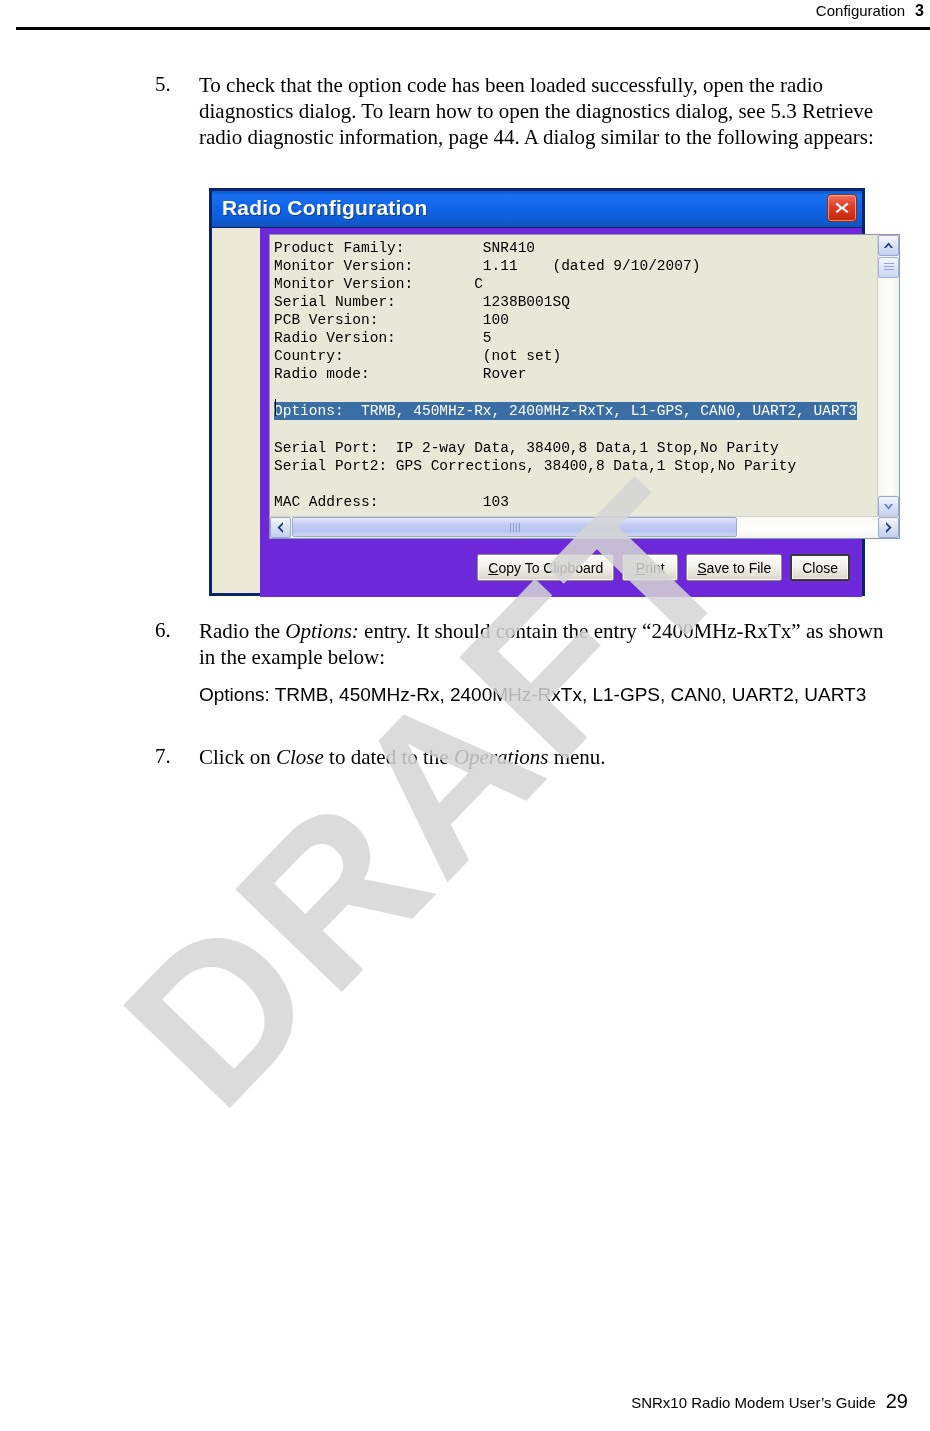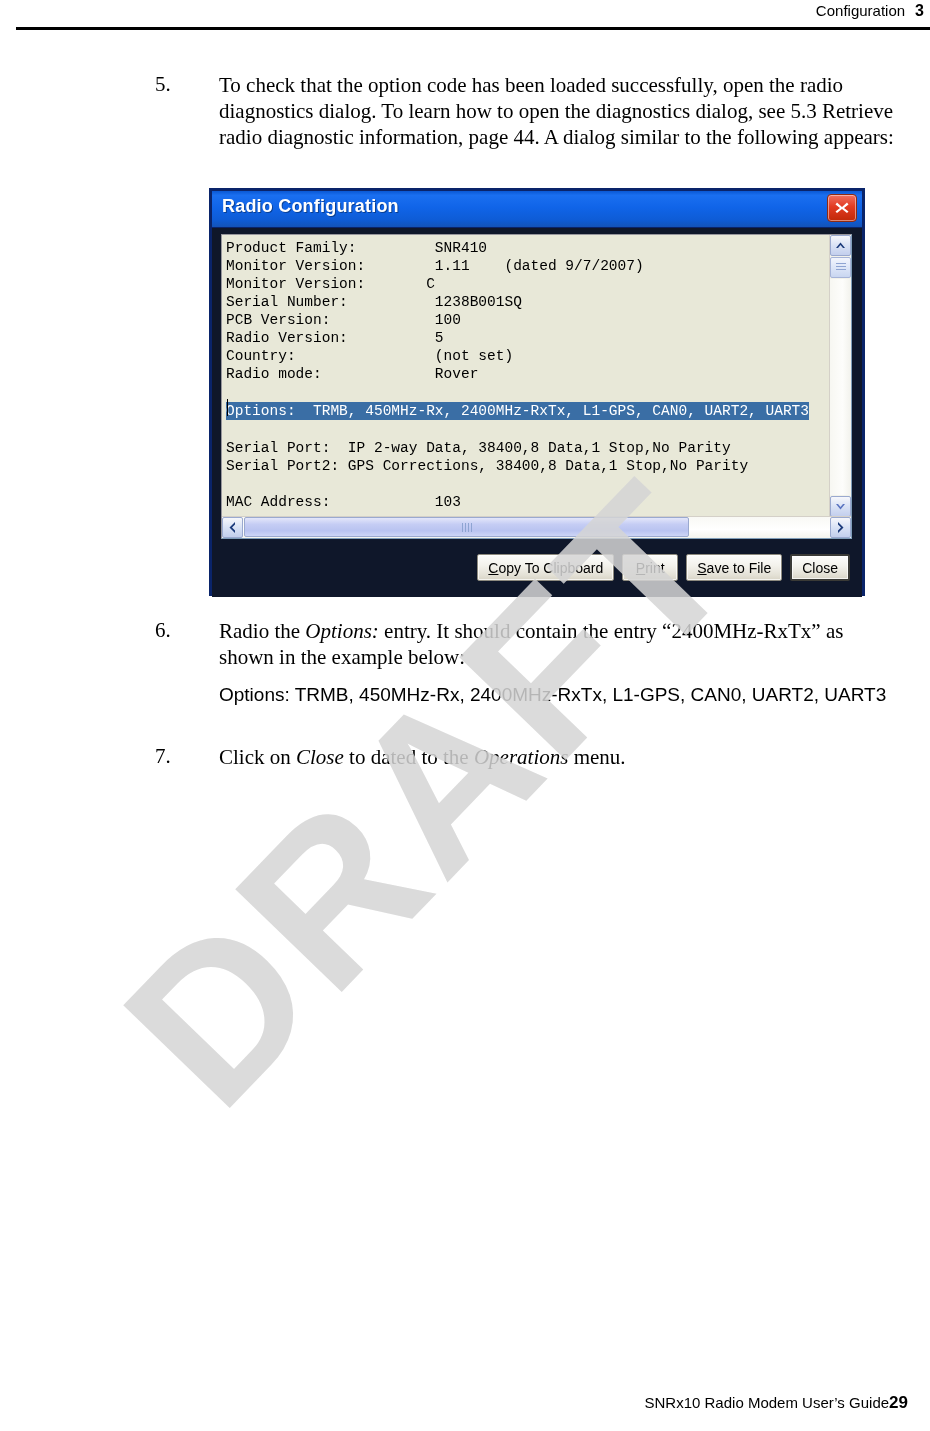--- a/index.html
+++ b/index.html
@@ -62,21 +62,21 @@
   .step-num {
     position: absolute;
     left: 0;
     top: 0;
     width: 44px;
     font-family: "Liberation Serif", serif;
     font-size: 21px;
     color: #000;
   }
   .step-body {
-    margin-left: 64px;
+    margin-left: 44px;
     font-family: "Liberation Serif", serif;
     font-size: 21px;
     line-height: 26px;
     color: #000;
     text-align: left;
   }
   .step-body i { font-style: italic; }
 
   .example-line {
     font-family: "Liberation Sans", sans-serif;
@@ -103,21 +103,21 @@
     background: linear-gradient(to bottom,
         #0a58d4 0%, #1a6ff0 12%, #1064e8 46%, #0e5cd6 80%, #1353b8 100%);
     border-bottom: 1px solid #0a246a;
   }
   .titlebar-text {
     position: absolute;
     left: 10px;
     top: 5px;
     color: #ffffff;
     font-family: "Liberation Sans", sans-serif;
-    font-size: 18px;
+    font-size: 21px;
     font-weight: bold;
     letter-spacing: 0.2px;
     text-shadow: 1px 1px 0 rgba(0,0,0,0.35);
     white-space: nowrap;
   }
   .close-btn {
     position: absolute;
     right: 5px;
     top: 3px;
     width: 28px;
@@ -125,21 +125,22 @@
     border-radius: 4px;
     background: linear-gradient(to bottom, #f07060 0%, #e23b22 45%, #c02808 100%);
     border: 1px solid #8c2a12;
     box-shadow: inset 0 0 0 1px rgba(255,255,255,0.45);
   }
   .close-btn svg { display: block; margin: 4px auto; }
 
   .dialog-client {
     position: relative;
     height: 369px;
-    background: #0f172a;
+    background: #6d28d9;
+    margin-left: 48px;
   }
 
   
   .text-panel {
     position: absolute;
     left: 9px;
     top: 6px;
     width: 631px;
     height: 305px;
     box-sizing: border-box;
@@ -335,23 +336,23 @@
   }
   .footer-text {
     display: inline-block;
     margin-right: 22px;
     font-family: "Liberation Sans", sans-serif;
     font-size: 15px;
     color: #000;
     white-space: nowrap;
   }
   .footer-page {
-    font-weight: bold;
-    font-size: 17px;
-    margin-left: 0;
+    font-weight: normal;
+    font-size: 20px;
+    margin-left: 10px;
   }
 </style>
 </head>
 <body>
 
 <div class="page-header">
   <div class="header-text">
     <span>Configuration</span><span class="header-chapter">3</span>
   </div>
   <div class="header-rule"></div>
@@ -393,21 +394,21 @@
       </svg>
     </div>
   </div>
 
   <div class="dialog-client">
 
     <div class="text-panel">
 
       <div class="text-inner">
         <div class="mono-line">Product Family:         SNR410</div>
-        <div class="mono-line">Monitor Version:        1.11    (dated 9/7/2007)</div>
+        <div class="mono-line">Monitor Version:        1.11    (dated 9/10/2007)</div>
         <div class="mono-line">Monitor Version:       C</div>
         <div class="mono-line">Serial Number:          1238B001SQ</div>
         <div class="mono-line">PCB Version:            100</div>
         <div class="mono-line">Radio Version:          5</div>
         <div class="mono-line">Country:                (not set)</div>
         <div class="mono-line">Radio mode:             Rover</div>
         <div class="mono-line blank">&nbsp;</div>
         <div><span class="mono-line selected">Options:  TRMB, 450MHz-Rx, 2400MHz-RxTx, L1-GPS, CAN0, UART2, UART3</span></div>
         <div class="mono-line blank">&nbsp;</div>
         <div class="mono-line">Serial Port:  IP 2-way Data, 38400,8 Data,1 Stop,No Parity</div>

